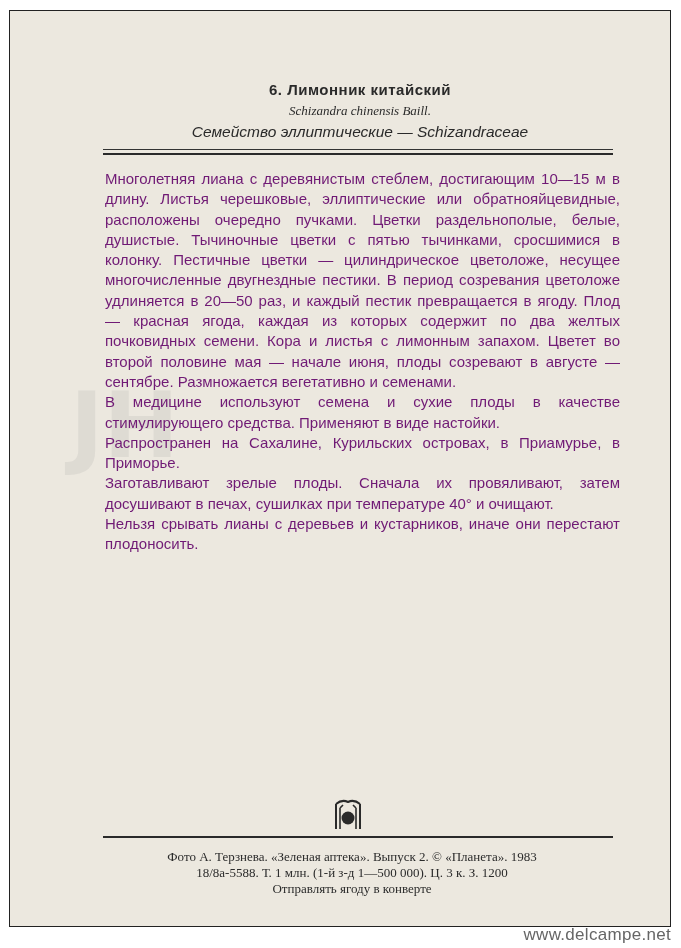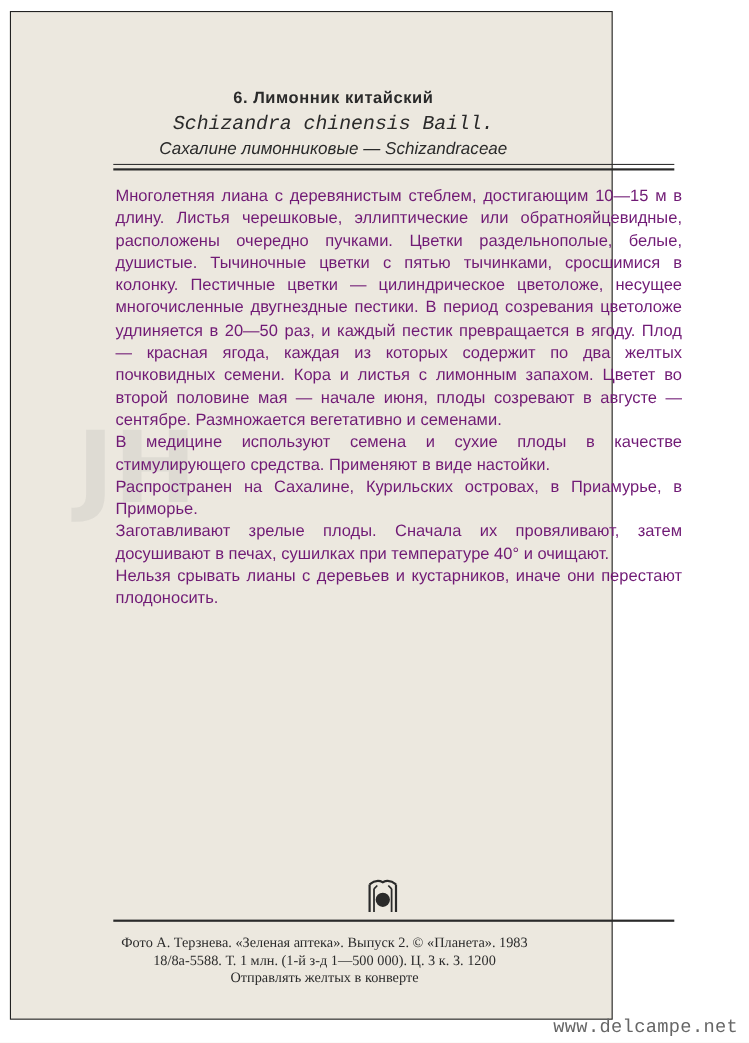--- a/index.html
+++ b/index.html
@@ -1,26 +1,26 @@
 <!DOCTYPE html>
 <html><head>
 <meta charset="utf-8">
 <style>
   html, body { margin: 0; padding: 0; }
   body {
     width: 681px; height: 948px; background: #ffffff; position: relative;
     overflow: hidden; font-family: "Liberation Serif", serif;
   }
   .card {
-    position: absolute; left: 9px; top: 10px; width: 548px; height: 917px;
+    position: absolute; left: 9px; top: 10px; width: 662px; height: 917px;
     background: #ece8df; border: 1px solid #222; box-sizing: border-box;
   }
   .header { position: absolute; left: 0; right: 0; top: 70px; text-align: center; color: #2a2a2a; }
   .title { font-family: "Liberation Sans", sans-serif; font-weight: bold; font-size: 15px; letter-spacing: 0.5px; margin-left: 40px; }
-  .latin { font-family: Liberation Mono, monospace; font-style: italic; font-size: 18px; margin-top: 5px; margin-left: 40px; }
+  .latin { font-family: Liberation Serif, serif; font-style: italic; font-size: 13px; margin-top: 5px; margin-left: 40px; }
   .family { font-family: "Liberation Sans", sans-serif; font-style: italic; font-size: 15.5px; margin-top: 4px; margin-left: 40px; }
   .rule-top { position: absolute; left: 93px; width: 510px; top: 138px; }
   .rule-top .thin { height: 1px; background: #333; margin-bottom: 3px; }
   .rule-top .thick { height: 2px; background: #2a2a2a; }
   .body-text {
     position: absolute; left: 95px; width: 515px; top: 158px;
     font-family: Liberation Sans, sans-serif; font-size: 15px; line-height: 20.3px;
     color: #701a75; text-align: justify;
   }
   .body-text p { margin: 0; text-align-last: left; }
@@ -32,31 +32,31 @@
   .watermark .wm1 { font-size: 90px; line-height: 90px; margin-left: 60px; }
   .watermark .wm2 { font-size: 90px; line-height: 90px; margin-top: -10px; margin-left: 40px; }
   .logo { position: absolute; left: 323px; top: 787px; width: 30px; height: 32px; }
   .rule-bottom { position: absolute; left: 93px; width: 510px; top: 825px; height: 2px; background: #2a2a2a; }
   .footer {
     position: absolute; left: 0; right: 0; top: 838px; text-align: center;
     font-family: "Liberation Serif", serif; font-size: 13px; line-height: 16px; color: #2b2b2b;
   }
   .footer div { margin-left: 24px; }
   .caption-left { position: absolute; left: 9px; top: 968px; font-family: "DejaVu Sans", sans-serif; font-size: 11px; color: #777; }
-  .caption-right { position: absolute; right: 10px; top: 925px; font-family: Liberation Mono, monospace; font-size: 17px; color: #666; letter-spacing: 0.3px; }
+  .caption-right { position: absolute; right: 10px; top: 925px; font-family: Liberation Sans, sans-serif; font-size: 17px; color: #666; letter-spacing: 0.3px; }
 </style>
 </head>
 <body>
 
 <div class="card">
 
   <div class="header">
     <div class="title">6. Лимонник китайский</div>
     <div class="latin">Schizandra chinensis Baill.</div>
-    <div class="family">Сахалине лимонниковые — Schizandraceae</div>
+    <div class="family">Семейство эллиптические — Schizandraceae</div>
   </div>
 
   <div class="rule-top">
     <div class="thin"></div>
     <div class="thick"></div>
   </div>
 
   <div class="watermark">
     <div class="wm1">JH</div>
   </div>
@@ -75,18 +75,18 @@
       <path d="M7 31 V10 M23 31 V10 M7 10 L10 7 M23 10 L20 7" stroke="#2a2a2a" stroke-width="1.6" fill="none"></path>
       <circle cx="15" cy="20" r="6.5" fill="#2a2a2a"></circle>
     </svg>
   </div>
 
   <div class="rule-bottom"></div>
 
   <div class="footer">
     <div>Фото А. Терзнева. «Зеленая аптека». Выпуск 2. © «Планета». 1983</div>
     <div>18/8а-5588. Т. 1 млн. (1-й з-д 1—500 000). Ц. 3 к. З. 1200</div>
-    <div>Отправлять желтых в конверте</div>
+    <div>Отправлять ягоду в конверте</div>
   </div>
 </div>
 
 <div class="caption-left">Jaanhus</div>
 <div class="caption-right">www.delcampe.net</div>
 
 </body></html>

